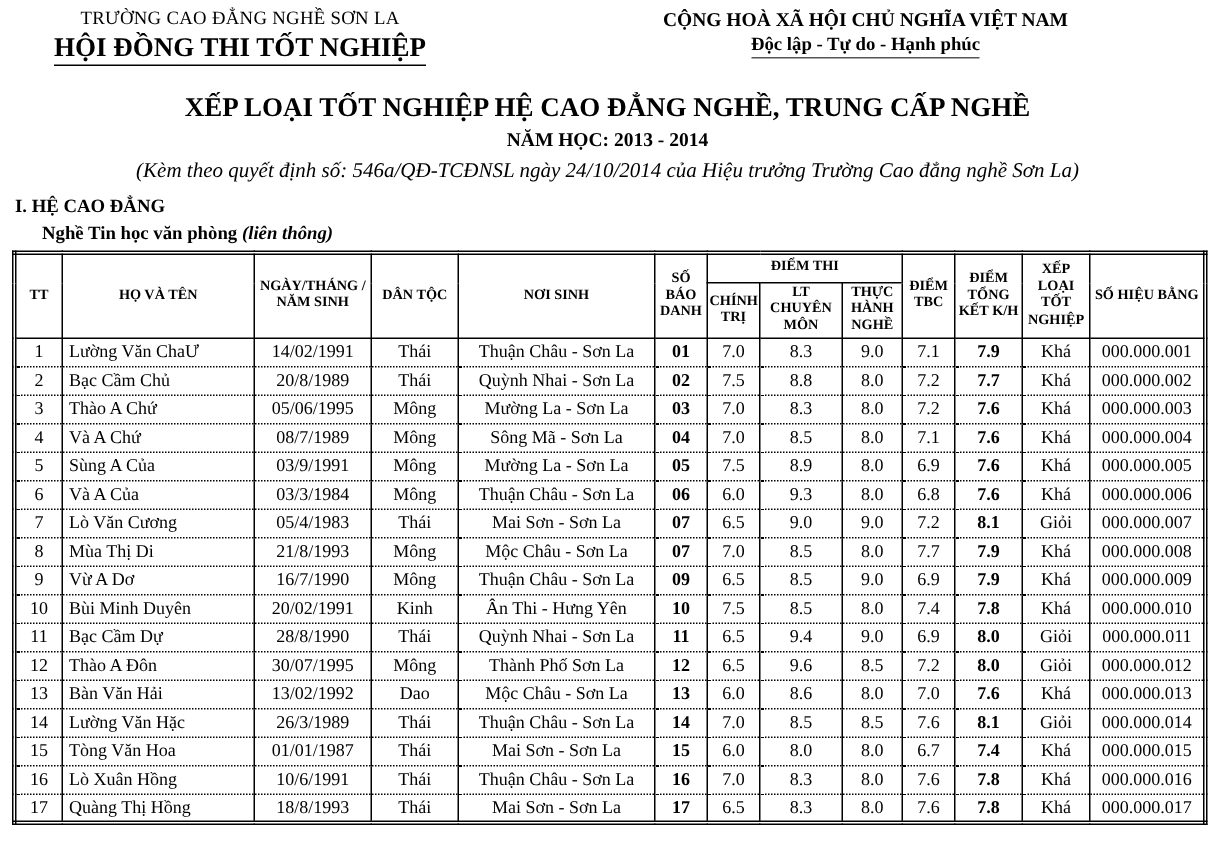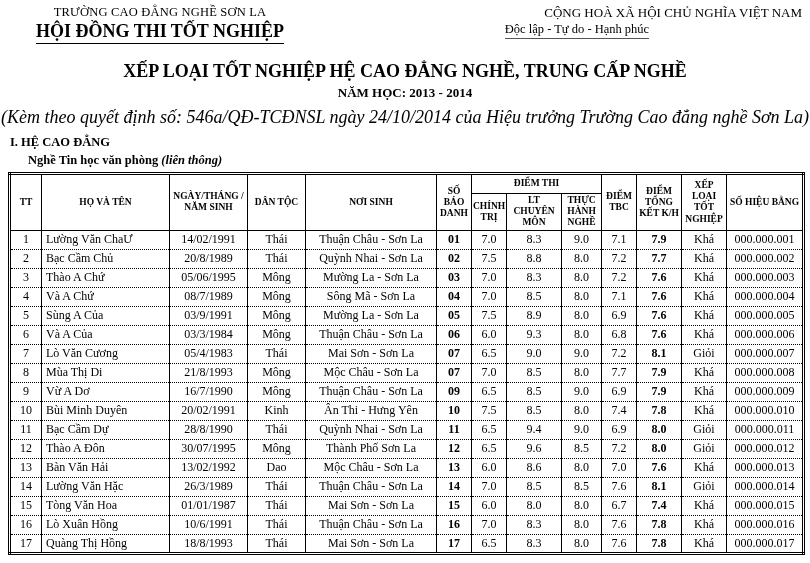--- a/index.html
+++ b/index.html
@@ -11,29 +11,29 @@
   }
   .page { width: 810px; height: 563px; padding-top: 5px; }
 
   
   .top-header { display: flex; justify-content: space-between; padding: 0 8px 0 10px; }
   .org-block { width: 300px; text-align: center; }
   .org-line1 { font-size: 12.5px; letter-spacing: 0.2px; }
   .org-line2 { font-size: 18px; font-weight: bold; margin-top: 1px; }
   .org-line2 span { display: inline-block; border-bottom: 1.5px solid #000; padding-bottom: 1px; }
   .national-block { width: 450px; text-align: center; }
-  .nat-line1 { font-size: 13px; font-weight: normal; text-align: right; }
-  .nat-line2 { font-size: 12.5px; font-weight: normal; margin-top: 1px; }
+  .nat-line1 { font-size: 13px; font-weight: bold; }
+  .nat-line2 { font-size: 12.5px; font-weight: bold; margin-top: 1px; }
   .nat-line2 span { display: inline-block; border-bottom: 1.5px solid #555; padding-bottom: 1px; }
 
   
   .title-block { text-align: center; margin-top: 17px; }
   .title-main { font-size: 18px; font-weight: bold; }
   .title-year { font-size: 13px; font-weight: bold; margin-top: 3px; }
-  .decision-line { font-size: 18px; font-style: italic; text-align: center; margin-top: 6px; }
+  .decision-line { font-size: 14px; font-style: italic; text-align: center; margin-top: 6px; }
 
   
   .section-1 { font-size: 12.5px; font-weight: bold; margin: 7px 0 0 10px; }
   .section-2 { font-size: 12.5px; font-weight: bold; margin: 3px 0 0 28px; }
   .section-2 .it { font-style: italic; margin-top: 36px; }
 
   
   table.grades {
     border-collapse: collapse; table-layout: fixed;
     width: 794px; margin: 4px 0 0 8px;

